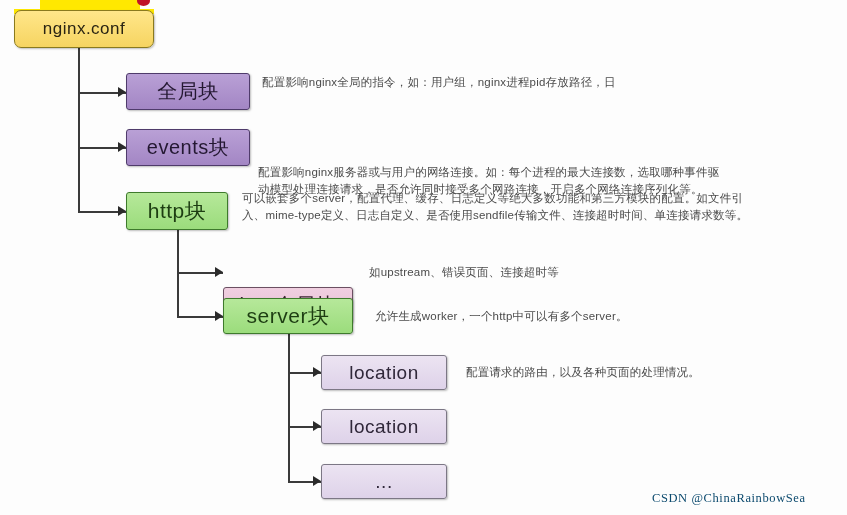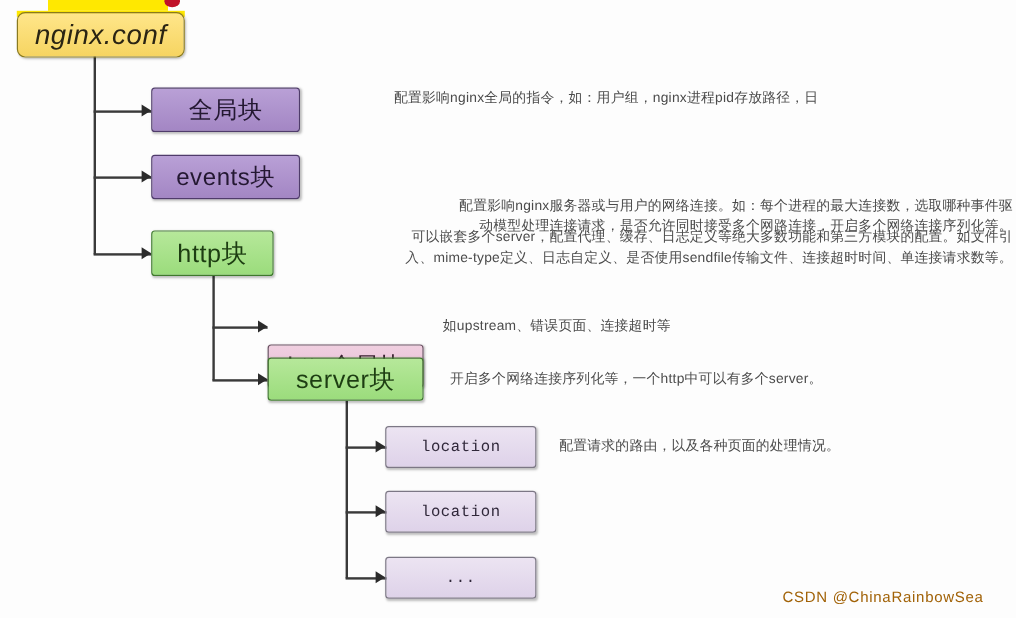--- a/index.html
+++ b/index.html
@@ -57,22 +57,21 @@
     white-space: nowrap;
     letter-spacing: .5px;
     box-shadow: 1px 1px 2px rgba(0,0,0,.25);
   }
 
   .node.root {
     background: linear-gradient(#ffe68a, #f6d461);
     border: 1.6px solid #8a7a1e;
     border-radius: 7px;
     color: #2a2413;
-    font-size: 23px;
-    font-style: italic;
+    font-size: 17px;
   }
   .node.purple {
     background: linear-gradient(#b9a0d6, #a386c4);
     border: 1.6px solid #4f3b6b;
     color: #241832;
     font-size: 20px;
   }
   .node.green {
     background: linear-gradient(#b6e89a, #9bdc7c);
     border: 1.6px solid #3e7a2c;
@@ -83,41 +82,41 @@
     background: linear-gradient(#f0cfe0, #e6bcd3);
     border: 1.6px solid #6b4f62;
     color: #3a2231;
     font-size: 20px;
     margin-top: 33px;
   }
   .node.lavender {
     background: linear-gradient(#ece4f2, #ded2e9);
     border: 1.6px solid #7c7785;
     color: #30283a;
-    font-size: 13px;
-    font-family: Liberation Mono, monospace;
+    font-size: 19px;
   }
 
   
   .desc {
     position: absolute;
     color: #4b4b4b;
     font-size: 11.5px;
     line-height: 17px;
-    text-align: right;
+    text-align: left;
     letter-spacing: .2px;
   }
   .desc.left { text-align: left; }
 
   
   .watermark {
     position: absolute;
-    color: #a16207;
+    color: #0c4a6e;
     font-size: 12.5px;
     letter-spacing: .6px;
+    font-family: Liberation Serif, serif;
   }
 </style>
 </head>
 <body>
 
 <div id="canvas">
 
   <div class="hl-strip" style="left:40px; top:0px; width:100px; height:9px;"></div>
   <div class="hl-strip" style="left:14px; top:9px; width:140px; height:5px;"></div>
   <div class="red-dot" style="left:137px; top:-4px; width:13px; height:10px;"></div>
@@ -195,21 +194,21 @@
   <div class="desc" style="left:242px; top:190px; width:602px;">
     <div>可以嵌套多个server，配置代理、缓存、日志定义等绝大多数功能和第三方模块的配置。如文件引</div>
     <div>入、mime-type定义、日志自定义、是否使用sendfile传输文件、连接超时时间、单连接请求数等。</div>
   </div>
 
   <div class="desc left" style="left:369px; top:264px; width:280px;">
     <div>如upstream、错误页面、连接超时等</div>
   </div>
 
   <div class="desc left" style="left:375px; top:308px; width:400px;">
-    <div>开启多个网络连接序列化等，一个http中可以有多个server。</div>
+    <div>允许生成worker，一个http中可以有多个server。</div>
   </div>
 
   <div class="desc left" style="left:466px; top:364px; width:330px;">
     <div>配置请求的路由，以及各种页面的处理情况。</div>
   </div>
 
   <div class="watermark" style="left:652px; top:491px;">CSDN  @ChinaRainbowSea</div>
 
 </div>
 

